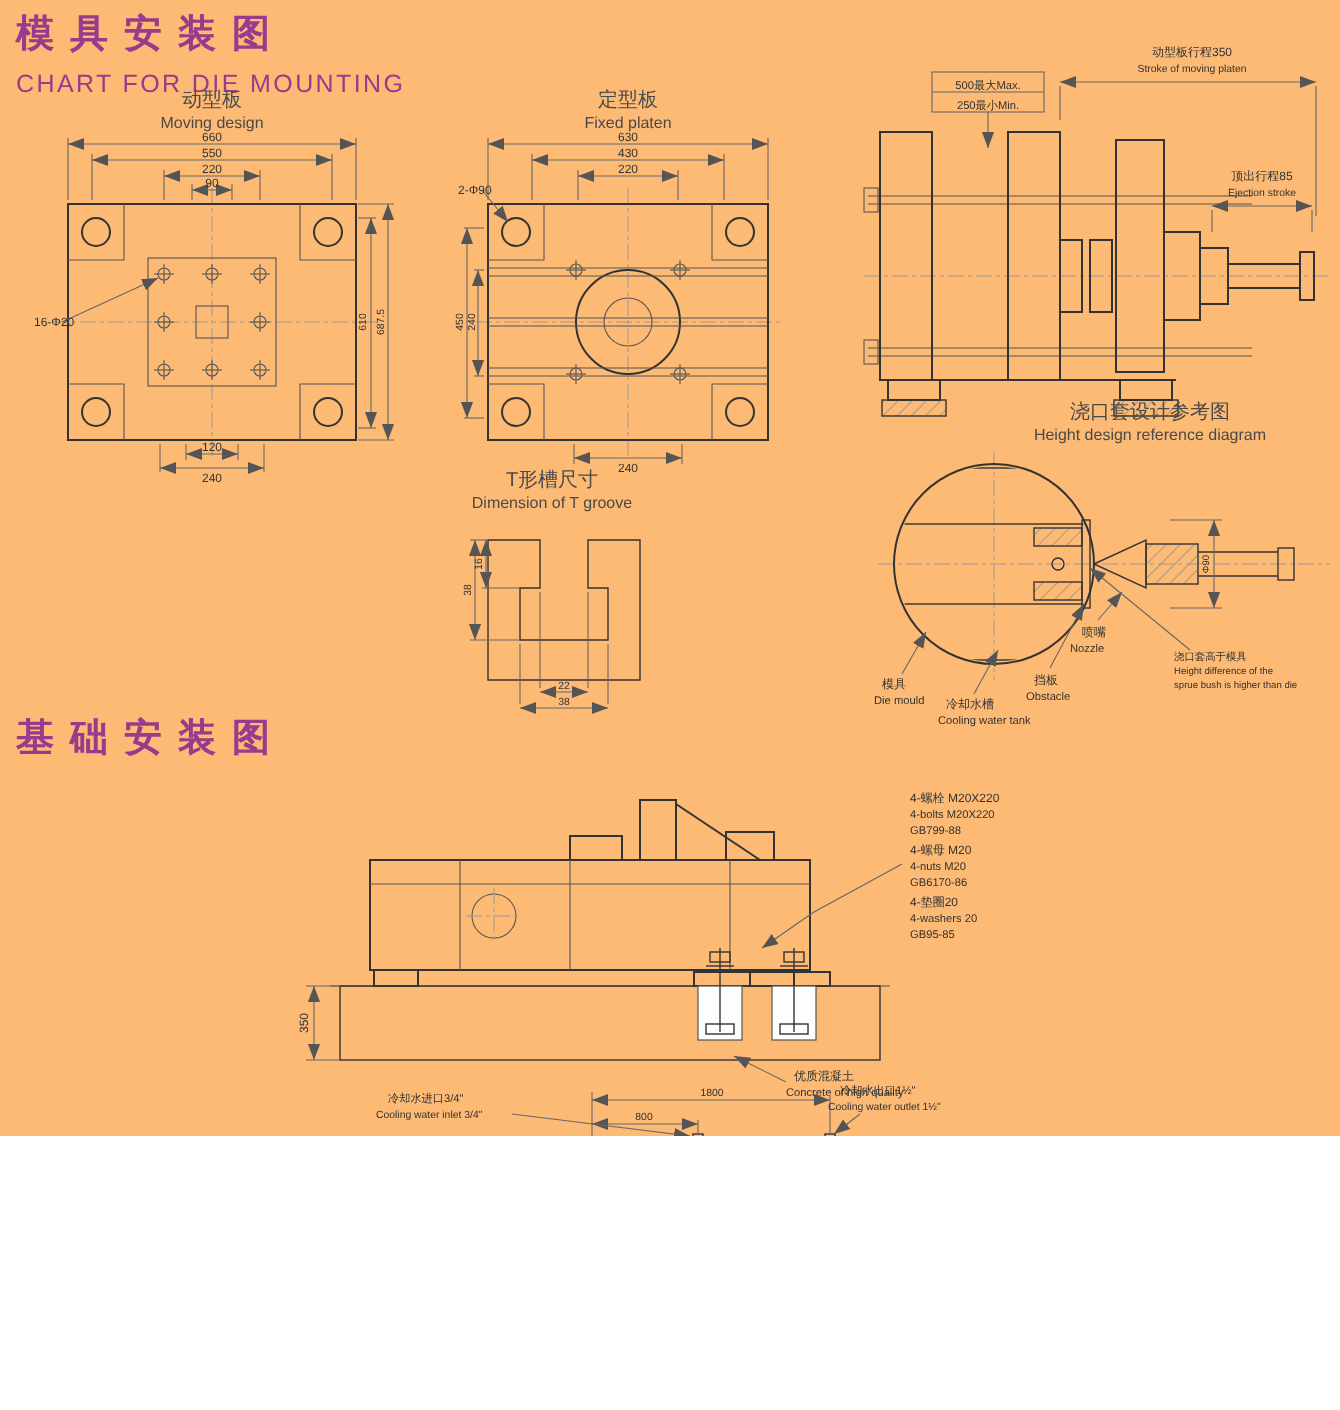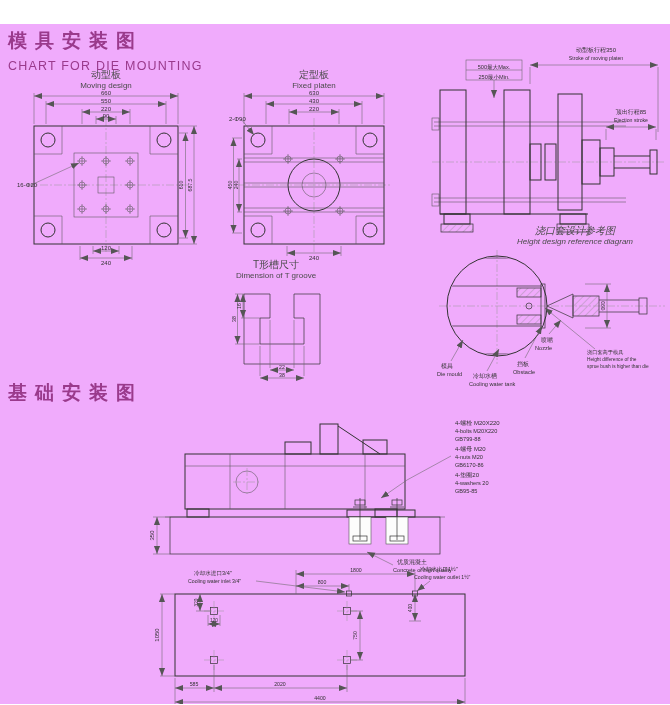--- a/index.html
+++ b/index.html
@@ -1,18 +1,18 @@
 <!DOCTYPE html>
 <html><head>
 <meta charset="utf-8">
 <style>
   * { margin:0; padding:0; box-sizing:border-box; }
   html,body { background:#fff; }
-  .page { position:relative; width:670px; height:680px; background:#f0abfc; overflow:hidden;
-          font-family:"Liberation Sans", sans-serif;margin-top:24px; }
+  .page { position:relative; width:670px; height:568px; background:#fdba74; overflow:hidden;
+          font-family:"Liberation Sans", sans-serif; }
   .sec-title { position:absolute; color:#9a3a8c; }
   .sec-title .cn { font-size:19px; font-weight:bold; letter-spacing:8px; }
   .sec-title .en { font-size:12.5px; letter-spacing:1.2px; margin-top:5px; }
   .draw-title { position:absolute; text-align:center; color:#4a4a4a; line-height:1.3; }
   .draw-title .cn { display:block; font-size:10px; }
   .draw-title .en { display:block; font-size:8px; }
   svg.draw { position:absolute; overflow:visible; }
   svg text { font-family:"Liberation Sans", sans-serif; fill:#333; stroke:none; }
   .t48 { font-size:4.8px; } .t5 { font-size:5.2px; } .t55 { font-size:5.6px; }
   .t6 { font-size:6px; }
@@ -250,21 +250,21 @@
       <line x1="28" y1="64" x2="28" y2="94"></line>
         <line x1="72" y1="64" x2="72" y2="94"></line>
       <line x1="28" y1="96" x2="72" y2="96" marker-start="url(#ar)" marker-end="url(#ar)"></line>
     </g>
     <text class="t5" x="3.5" y="37" text-anchor="middle" transform="rotate(-90 3.5 37)">38</text>
     <text class="t5" x="9" y="24" text-anchor="middle" transform="rotate(-90 9 24)">16</text>
     <text class="t5" x="50" y="86.5" text-anchor="middle">22</text>
     <text class="t5" x="50" y="94.5" text-anchor="middle">38</text>
   </svg>
 
-  <div class="draw-title" style="left:480px; top:200px; width:190px;font-style:italic;">
+  <div class="draw-title" style="left:480px; top:200px; width:190px;">
     <span class="cn">浇口套设计参考图</span>
     <span class="en">Height design reference diagram</span>
   </div>
 
   <svg class="draw" style="left:435px; top:222px;" width="235" height="158" viewBox="0 0 235 158">
     <defs>
         <clipPath id="sprueClip">
           <circle cx="62" cy="60" r="49"></circle>
         </clipPath>
       </defs>

